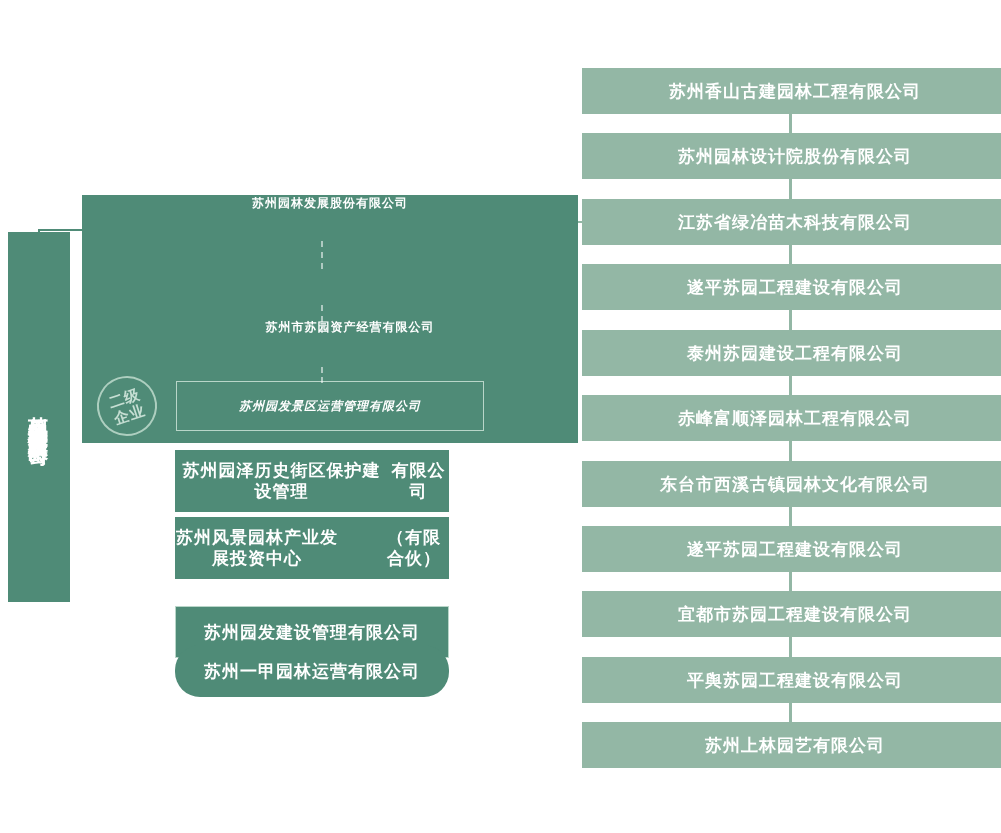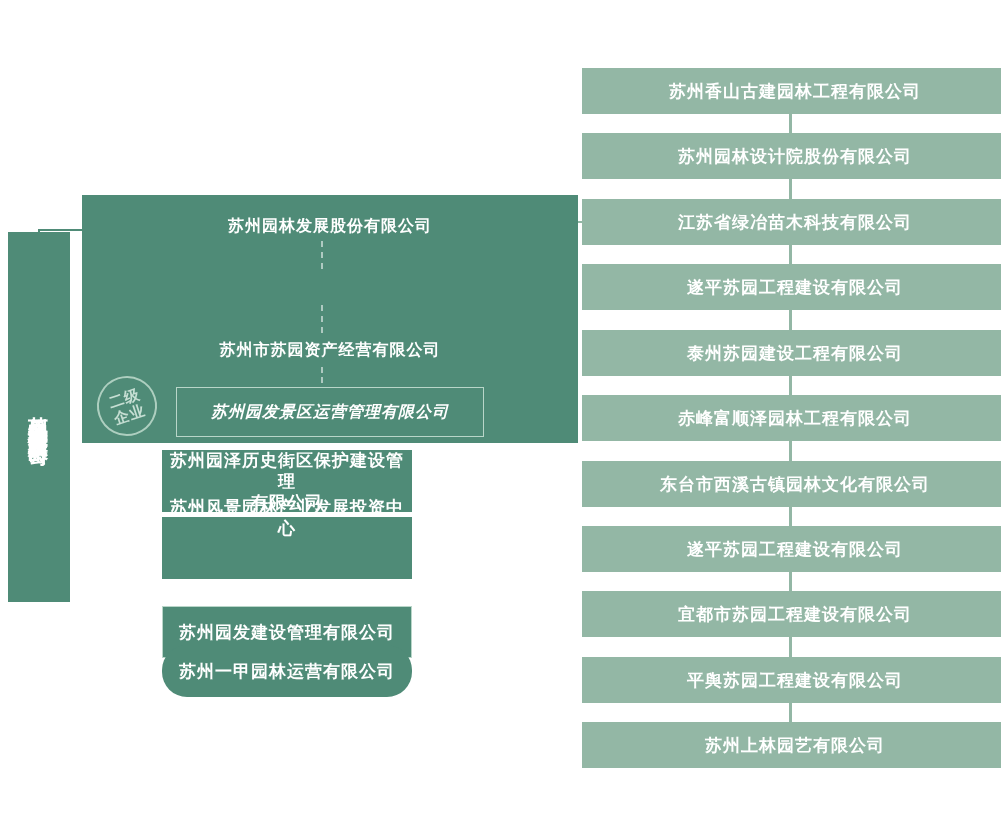--- a/index.html
+++ b/index.html
@@ -36,41 +36,41 @@
   
   .panel {
     position: absolute;
     left: 82px; top: 195px;
     width: 496px; height: 248px;
     background: #4f8b77;
   }
   .prow {
     position: absolute;
     left: 0; width: 100%; height: 62px;
-    display: flex; align-items: center; justify-content: center;
-    color: #ffffff; font-weight: bold; font-size: 16px; letter-spacing: 1px;
+    display: flex; justify-content: center;
+    color: #ffffff; font-weight: bold; font-size: 12px; letter-spacing: 1px;
   }
   .inner {
     width: 308px; height: 50px;
     border: 1px solid #b9d6c9;
     display: flex; align-items: center; justify-content: center;
   }
   .dash {
     position: absolute;
     left: 239px; width: 0;
     border-left: 2px dashed rgba(255,255,255,0.55);
   }
 
   
   .mbox {
     position: absolute;
-    left: 162px; width: 250px;
+    left: 175px; width: 274px;
     background: #4f8b77;
     color: #ffffff; font-weight: bold; font-size: 17px; letter-spacing: 1px;
-    display: flex; flex-direction: column; align-items: center; justify-content: center;
+    display: flex; flex-direction: row; align-items: center; justify-content: center;
     text-align: center; line-height: 21px;
   }
   .mbox.bordered { border: 1px solid #b9d6c9; }
 
   
   .rbox {
     position: absolute;
     left: 582px; width: 426px; height: 46px;
     background: #93b7a5;
     color: #ffffff; font-weight: bold; font-size: 17px; letter-spacing: 1px;
@@ -103,21 +103,21 @@
   <div class="hline" style="left:39px;top:229px;width:43px;height:2px;"></div>
 
   <div class="root-box">
     <span class="vtext">苏州风景园林投资发展集团有限公司</span>
   </div>
 
   <div class="panel">
     <div class="prow" style="top:0;">
       <span>苏州园林发展股份有限公司</span>
     </div>
-    <div class="prow" style="top:124px;">
+    <div class="prow" style="top:124px;margin-left:20px;">
       <span>苏州市苏园资产经营有限公司</span>
     </div>
     <div class="prow" style="top:186px;font-style:italic;">
       <span class="inner">苏州园发景区运营管理有限公司</span>
     </div>
     <div class="dash" style="top:46px;height:28px;"></div>
     <div class="dash" style="top:110px;height:28px;"></div>
     <div class="dash" style="top:172px;height:16px;"></div>
   </div>
 

